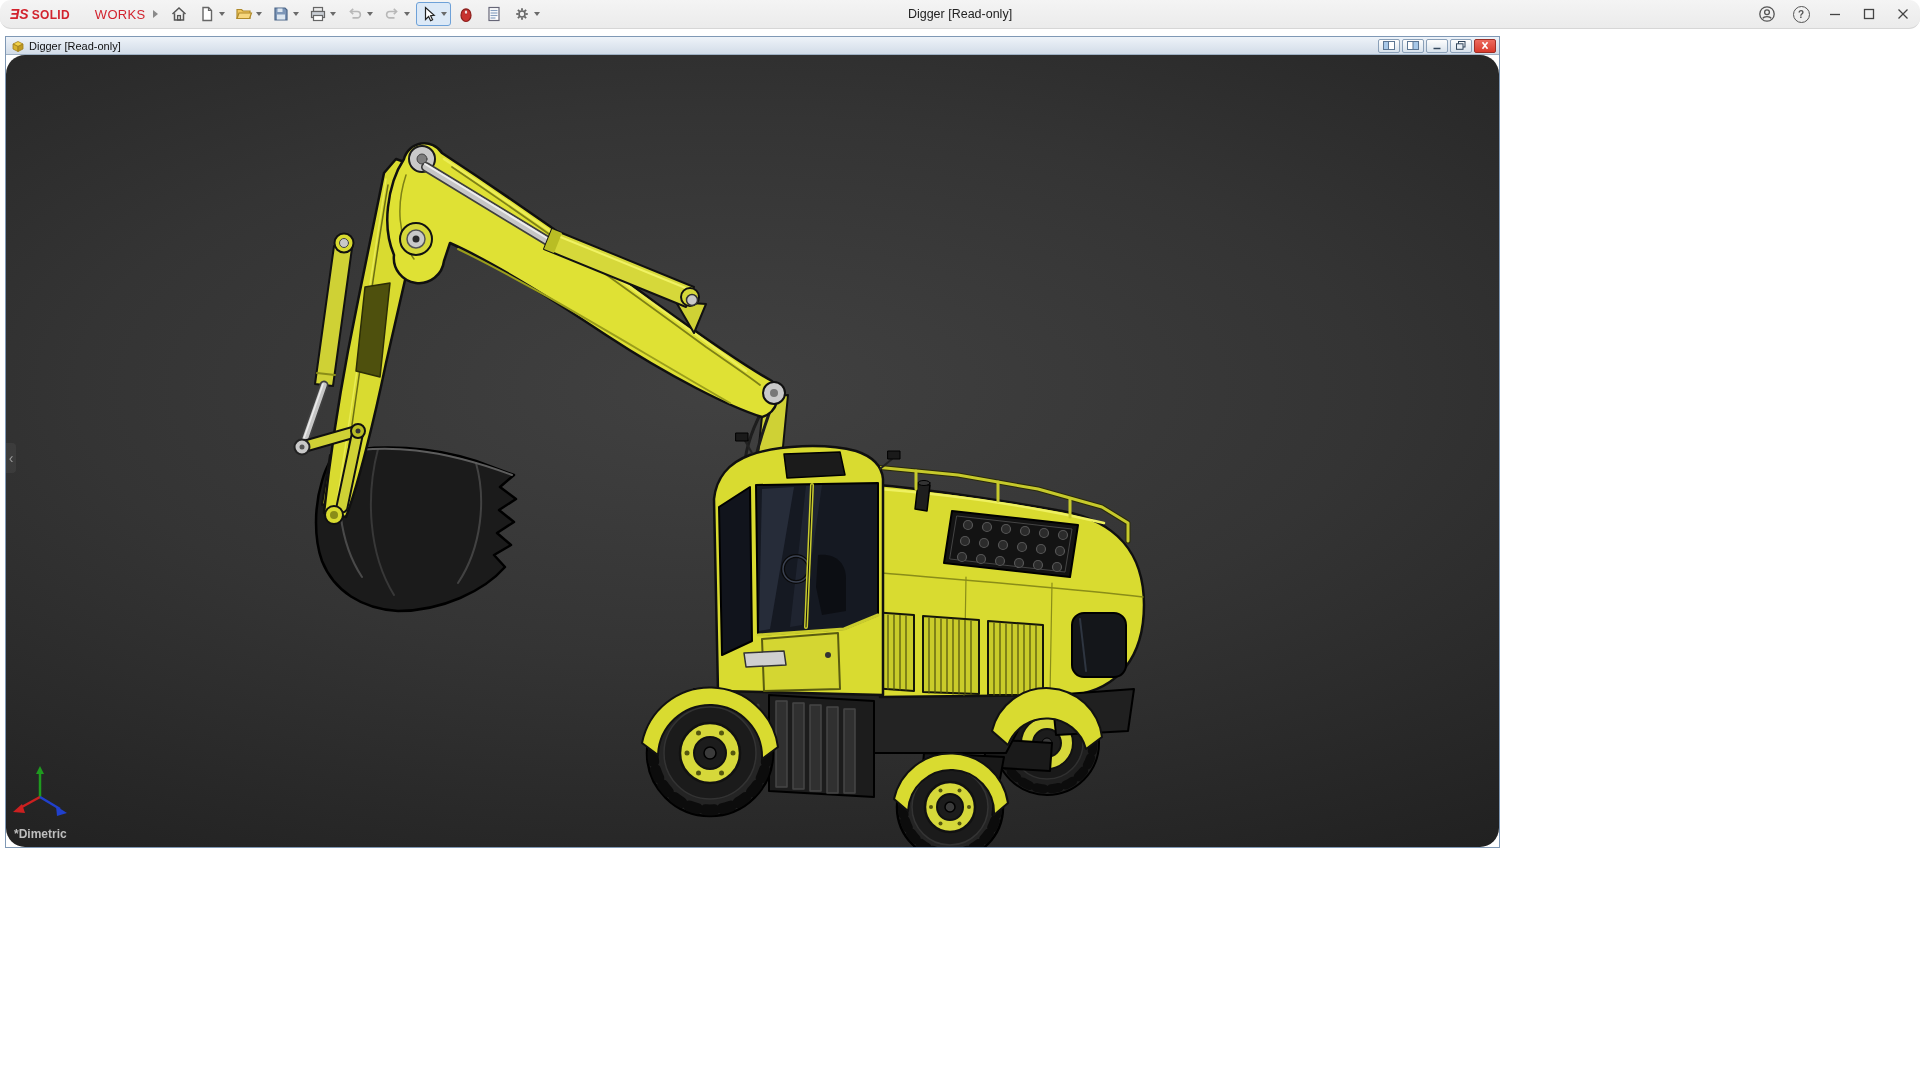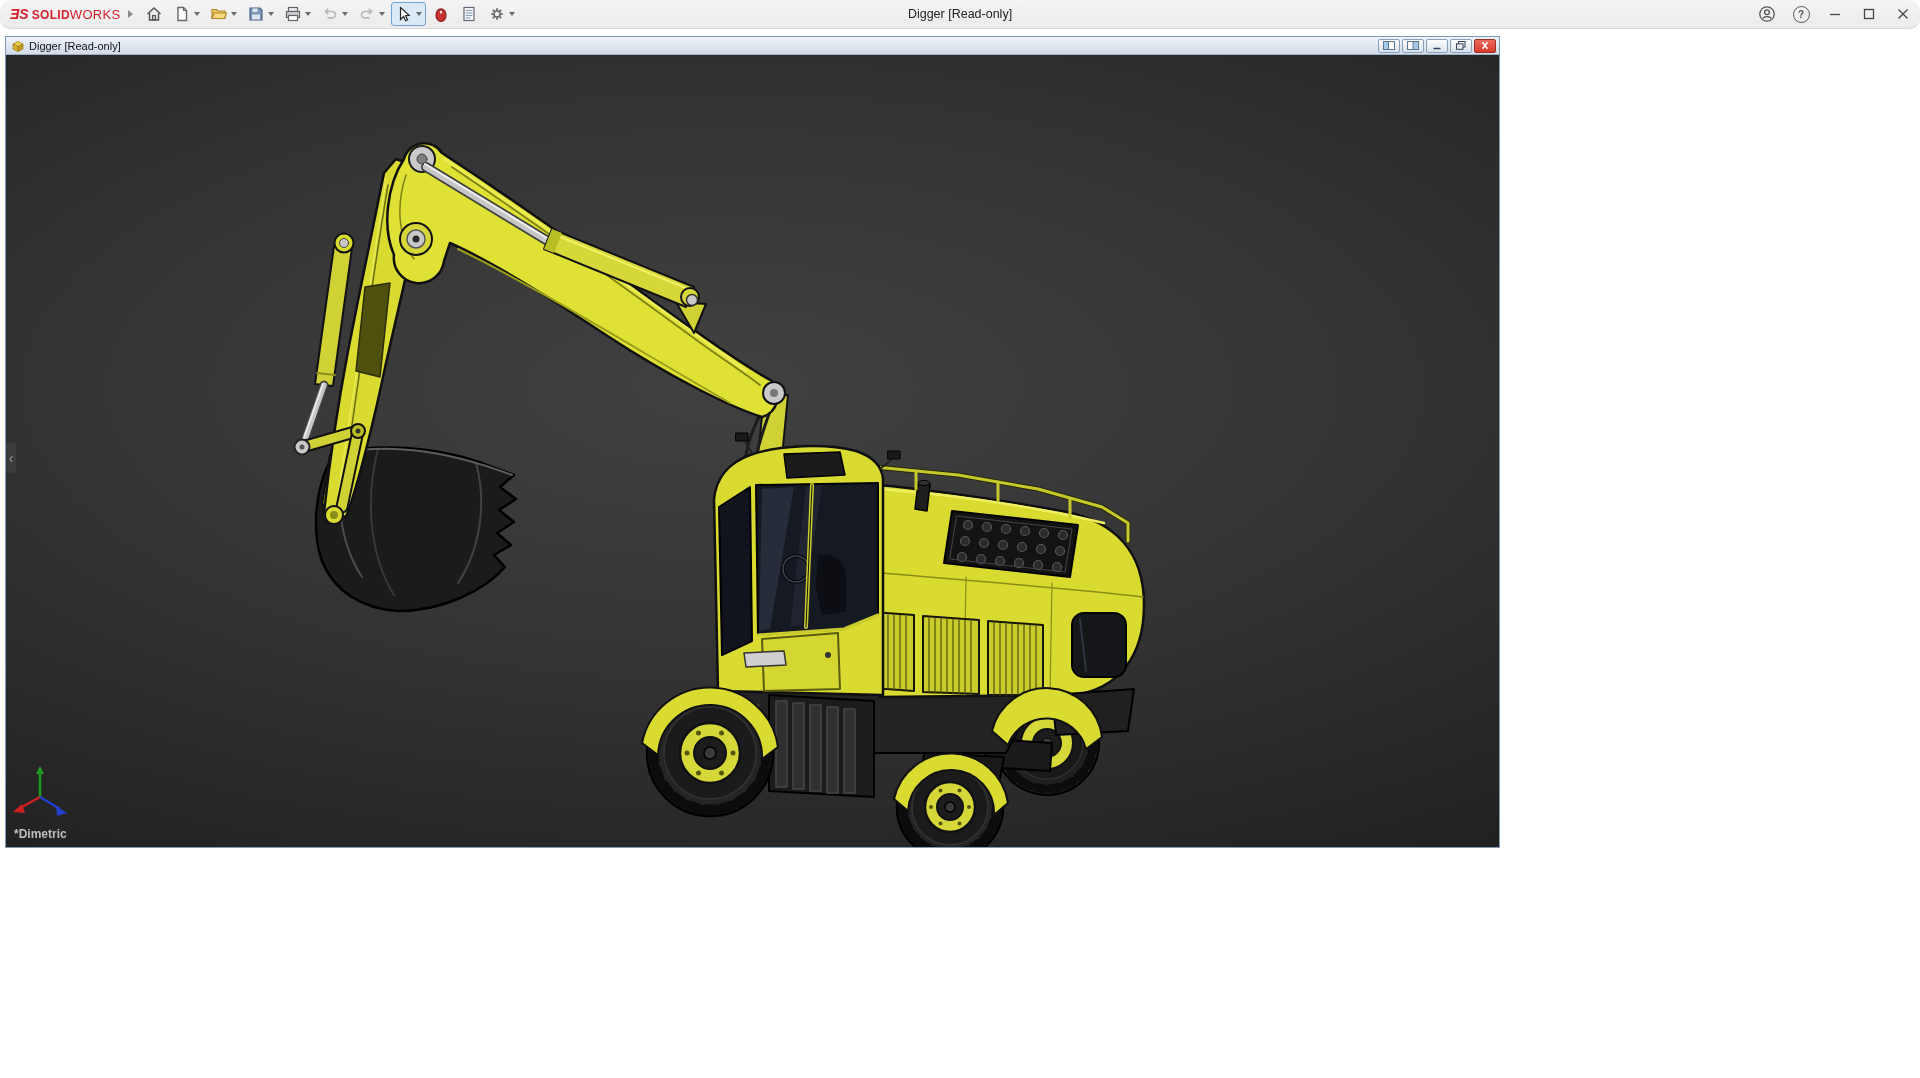--- a/index.html
+++ b/index.html
@@ -6,21 +6,21 @@
   body{width:1920px;height:1078px;overflow:hidden;background:#fff;
        font-family:"Liberation Sans",sans-serif;-webkit-font-smoothing:antialiased;}
 
   
   .app-bar{position:absolute;left:0;top:0;width:1920px;height:28px;
            background:linear-gradient(#f4f4f4,#ebebeb);border-bottom:1px solid #d6d6d6;
            display:flex;align-items:center;font-size:12px;border-radius:11px;}
   .logo{display:flex;align-items:baseline;margin-left:10px;white-space:nowrap;}
   .logo-mark{font-style:italic;font-weight:bold;font-size:14px;color:#d2232e;margin-right:3px;}
   .logo-bold{font-weight:800;font-size:12px;color:#d2232e;letter-spacing:.3px;}
-  .logo-light{font-weight:400;font-size:13px;color:#d2232e;letter-spacing:.3px;}
+  .logo-light{font-weight:400;font-size:13px;color:#d2232e;letter-spacing:.3px;margin-left:25px;}
   .menu-arrow{width:0;height:0;border-top:4px solid transparent;border-bottom:4px solid transparent;
               border-left:5px solid #8a8a8a;margin:0 8px 0 8px;cursor:pointer;}
   .toolbar{display:flex;align-items:center;gap:2px;}
   .tb-btn{display:flex;align-items:center;height:24px;padding:0 3px;border:1px solid transparent;
           border-radius:3px;background:transparent;cursor:pointer;}
   .tb-btn svg{width:18px;height:18px;display:block;}
   .tb-btn.active{background:#dce9f7;border:1px solid #6ea1d8;}
   .caret{width:0;height:0;border-left:3px solid transparent;border-right:3px solid transparent;
          border-top:4px solid #6a6a6a;margin-left:3px;}
   .app-title{position:absolute;left:50%;transform:translateX(-50%);top:0;line-height:28px;
@@ -41,21 +41,21 @@
   .doc-title{font-size:11px;color:#111;}
   .doc-btns{margin-left:auto;display:flex;align-items:center;gap:2px;}
   .doc-btn{width:22px;height:14px;border:1px solid #8aa0b8;border-radius:2px;
            background:linear-gradient(#fdfdfd,#d8e2ec);display:flex;align-items:center;justify-content:center;
            cursor:pointer;padding:0;}
   .doc-btn svg{width:14px;height:11px;display:block;}
   .doc-btn.close{background:linear-gradient(#ec6a5e,#d93b2d);border-color:#9c2f27;}
 
   
   .viewport{position:relative;width:100%;height:792px;overflow:hidden;
-            background:radial-gradient(ellipse 120% 95% at 48% 42%, #414141 0%, #343434 36%, #232323 70%, #151515 100%);}
+            background:radial-gradient(ellipse 120% 95% at 48% 42%, #414141 0%, #343434 36%, #232323 70%, #151515 100%);border-radius:19px;}
   .model-svg{position:absolute;left:0;top:0;}
   .collapse-tab{position:absolute;left:0;top:388px;width:10px;height:30px;color:#9a9a9a;
                 background:rgba(255,255,255,0.05);border-radius:0 4px 4px 0;
                 display:flex;align-items:center;justify-content:center;font-size:14px;cursor:pointer;}
   .collapse-tab::before{content:"\2039";}
   .triad{position:absolute;left:2px;top:706px;}
   .view-label{position:absolute;left:8px;top:772px;font-size:12px;font-weight:bold;color:#bdbdbd;}
 </style>
 </head>
 <body>

